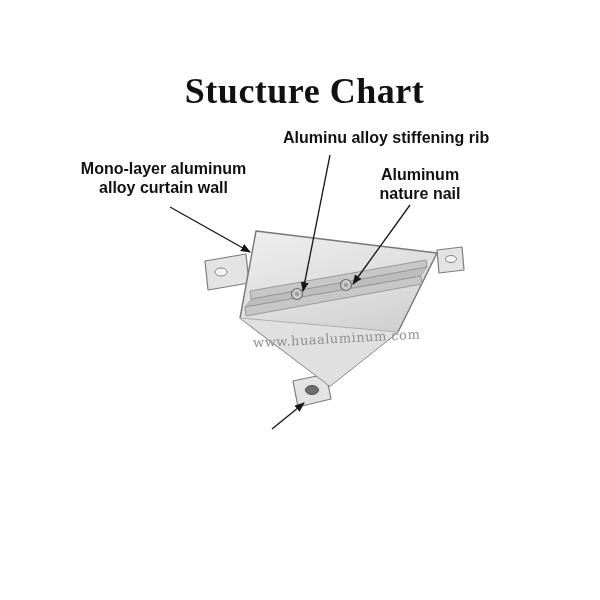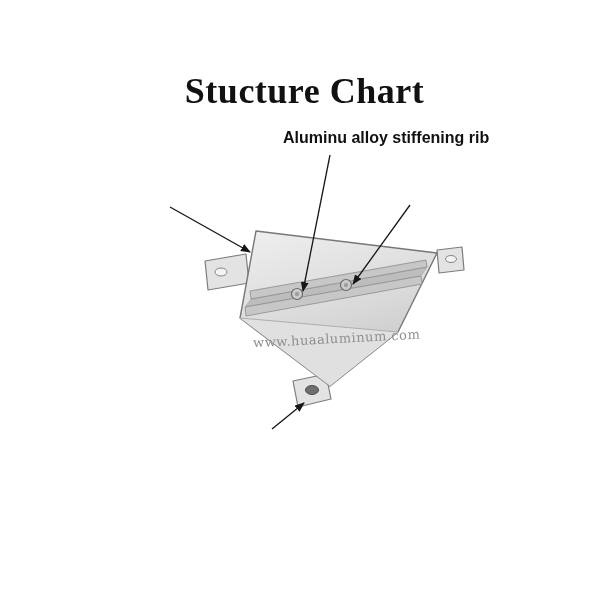--- a/index.html
+++ b/index.html
@@ -49,21 +49,23 @@
 </style>
 </head>
 <body>
 
 <div class="page">
 
   <h1 class="title">Stucture Chart</h1>
 
   <div class="label lbl-rib">Aluminu alloy stiffening rib</div>
 
+  <div class="label lbl-wall">Mono-layer aluminum alloy curtain wall</div>
 
+  <div class="label lbl-nail">Aluminum nature nail</div>
 
 
   <div class="watermark">www.huaaluminum.com</div>
 
   <svg class="diagram" width="600" height="600" viewBox="0 0 600 600">
     <defs>
       <linearGradient id="panelGrad" x1="0" y1="0" x2="0.35" y2="1">
         <stop offset="0" stop-color="#efefef"></stop>
         <stop offset="0.6" stop-color="#dadada"></stop>
         <stop offset="1" stop-color="#c8c8c8"></stop>

